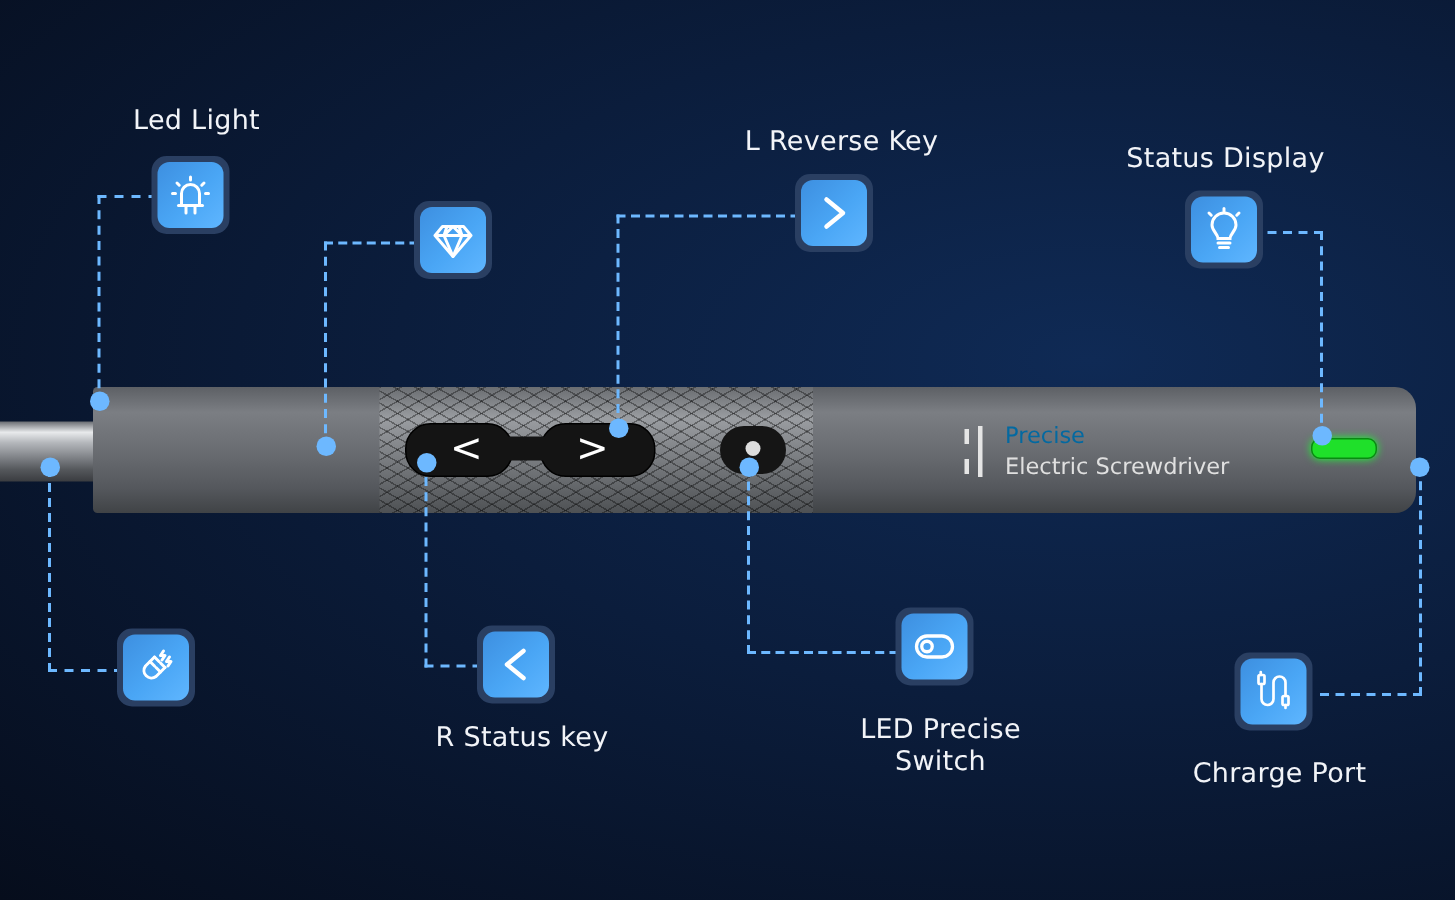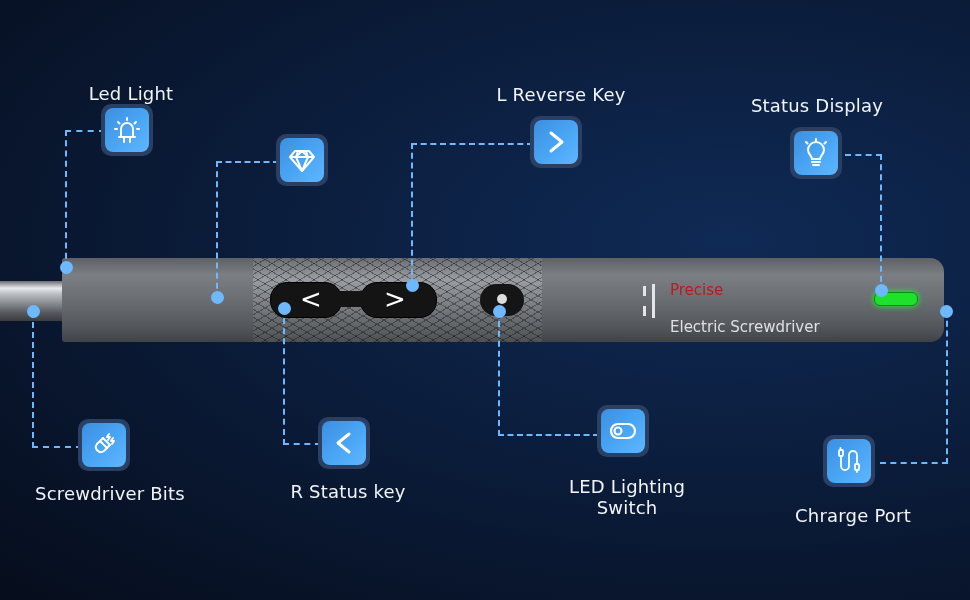--- a/index.html
+++ b/index.html
@@ -24,22 +24,22 @@
       repeating-linear-gradient(-30deg,rgba(0,0,0,0.35) 0 1px,transparent 1px 7px),
       linear-gradient(180deg,#6a6d71 0%,#9a9da1 25%,#7c7f83 55%,#4e5154 100%);}
   .body2{position:absolute;left:542px;top:258px;width:402px;height:84px;border-radius:0 14px 14px 0;
     background:linear-gradient(180deg,#5d6065 0%,#7b7e83 20%,#6a6d72 50%,#55585d 80%,#404346 100%);}
   .btnpad{position:absolute;top:282px;height:34px;background:#141414;border-radius:17px;border:1px solid #000;}
   .chev{position:absolute;color:#fff;font-size:26px;line-height:26px;font-family:"DejaVu Sans",sans-serif;}
   .switchhole{position:absolute;left:480px;top:284px;width:44px;height:32px;border-radius:16px;background:#151515;}
   .switchdot{position:absolute;left:497px;top:294px;width:10px;height:10px;border-radius:50%;background:#ddd;}
   .brandbars{position:absolute;left:643px;top:284px;width:20px;height:36px;}
   .brandbars span{position:absolute;background:#e5e5e5;width:3px;}
-  .brand1{position:absolute;left:670px;top:281px;font-size:15px;color:#b91c1c;}
-  .brand2{position:absolute;left:670px;top:302px;font-size:15px;color:#e0e0e0;margin-top:16px;}
+  .brand1{position:absolute;left:670px;top:281px;font-size:15px;color:#0369a1;}
+  .brand2{position:absolute;left:670px;top:302px;font-size:15px;color:#e0e0e0;}
   .led{position:absolute;left:874px;top:292px;width:42px;height:12px;border-radius:6px;background:#1fe02a;box-shadow:0 0 6px #18ff30;border:1px solid #0a8a12;}
 </style>
 </head>
 <body>
 
 <div class="shaft"></div>
 <div class="body1"></div>
 <div class="knurl"></div>
 <div class="body2"></div>
 
@@ -78,21 +78,21 @@
 
 <div class="dash" style="left:283px;top:308px;width:36px;height:135px;border-left-width:2px;border-bottom-width:2px;"></div>
 <div class="dot" style="left:284px;top:308px;"></div>
 
 <div class="dash" style="left:498px;top:311px;width:99px;height:123px;border-left-width:2px;border-bottom-width:2px;"></div>
 <div class="dot" style="left:499px;top:311px;"></div>
 
 <div class="dash" style="left:880px;top:311px;width:66px;height:151px;border-right-width:2px;border-bottom-width:2px;"></div>
 <div class="dot" style="left:946px;top:311px;"></div>
 
-<div class="label" style="left:72px;top:70px;width:118px;margin-top:13px;">Led Light</div>
+<div class="label" style="left:72px;top:70px;width:118px;">Led Light</div>
 <div class="icon-box" style="left:101px;top:104px;">
   <div class="inner">
       <svg viewBox="0 0 30 30" fill="none" stroke="#fff" stroke-width="2" stroke-linecap="round">
     <path d="M9 22V14a6 6 0 0 1 12 0v8"></path>
         <path d="M7 22h16"></path>
         <path d="M12 22v5M18 22v5"></path>
         <path d="M15 3v2M6 7l1.5 1.5M24 7l-1.5 1.5M3 14h2M25 14h2"></path>
       </svg>
     </div>
 </div>
@@ -122,21 +122,20 @@
   <div class="inner">
       <svg viewBox="0 0 30 30" fill="none" stroke="#fff" stroke-width="2" stroke-linecap="round">
     <path d="M11 21c0-3-4-5-4-9a8 8 0 0 1 16 0c0 4-4 6-4 9z"></path>
         <path d="M11 24h8M12 27h6"></path>
         <path d="M15 1v2M5 4l1.5 1.5M25 4l-1.5 1.5"></path>
       </svg>
     </div>
 </div>
 
 <div class="label" style="left:20px;top:483px;width:180px;">
-  <div>Screwdriver Bits</div>
 </div>
 <div class="icon-box" style="left:78px;top:419px;">
   <div class="inner">
       <svg viewBox="0 0 30 30" fill="none" stroke="#fff" stroke-width="2" stroke-linecap="round" stroke-linejoin="round">
     <path d="M14 8L8 14a5 5 0 0 0 7 7l6-6"></path>
         <path d="M14 8l3 3M21 15l-3-3M11 11l3 3M18 18l-3-3"></path>
         <path d="M20 4l-2 3h3l-2 3M24 8l-2 3h3l-2 3"></path>
       </svg>
     </div>
 </div>
@@ -144,21 +143,21 @@
 <div class="label" style="left:266px;top:481px;width:164px;">R Status key</div>
 <div class="icon-box" style="left:318px;top:417px;">
   <div class="inner">
       <svg viewBox="0 0 30 30" fill="none" stroke="#fff" stroke-width="3" stroke-linecap="round" stroke-linejoin="round">
         <path d="M20 6L9 15l11 9"></path>
       </svg>
     </div>
 </div>
 
 <div class="label" style="left:555px;top:476px;width:144px;">
-  <div>LED Lighting</div>
+  <div>LED Precise</div>
   <div>Switch</div>
 </div>
 <div class="icon-box" style="left:597px;top:405px;">
   <div class="inner">
       <svg viewBox="0 0 30 30" fill="none" stroke="#fff" stroke-width="2.2">
     <rect x="3" y="8" width="24" height="14" rx="7"></rect>
         <circle cx="10" cy="15" r="3.5"></circle>
       </svg>
     </div>
 </div>

